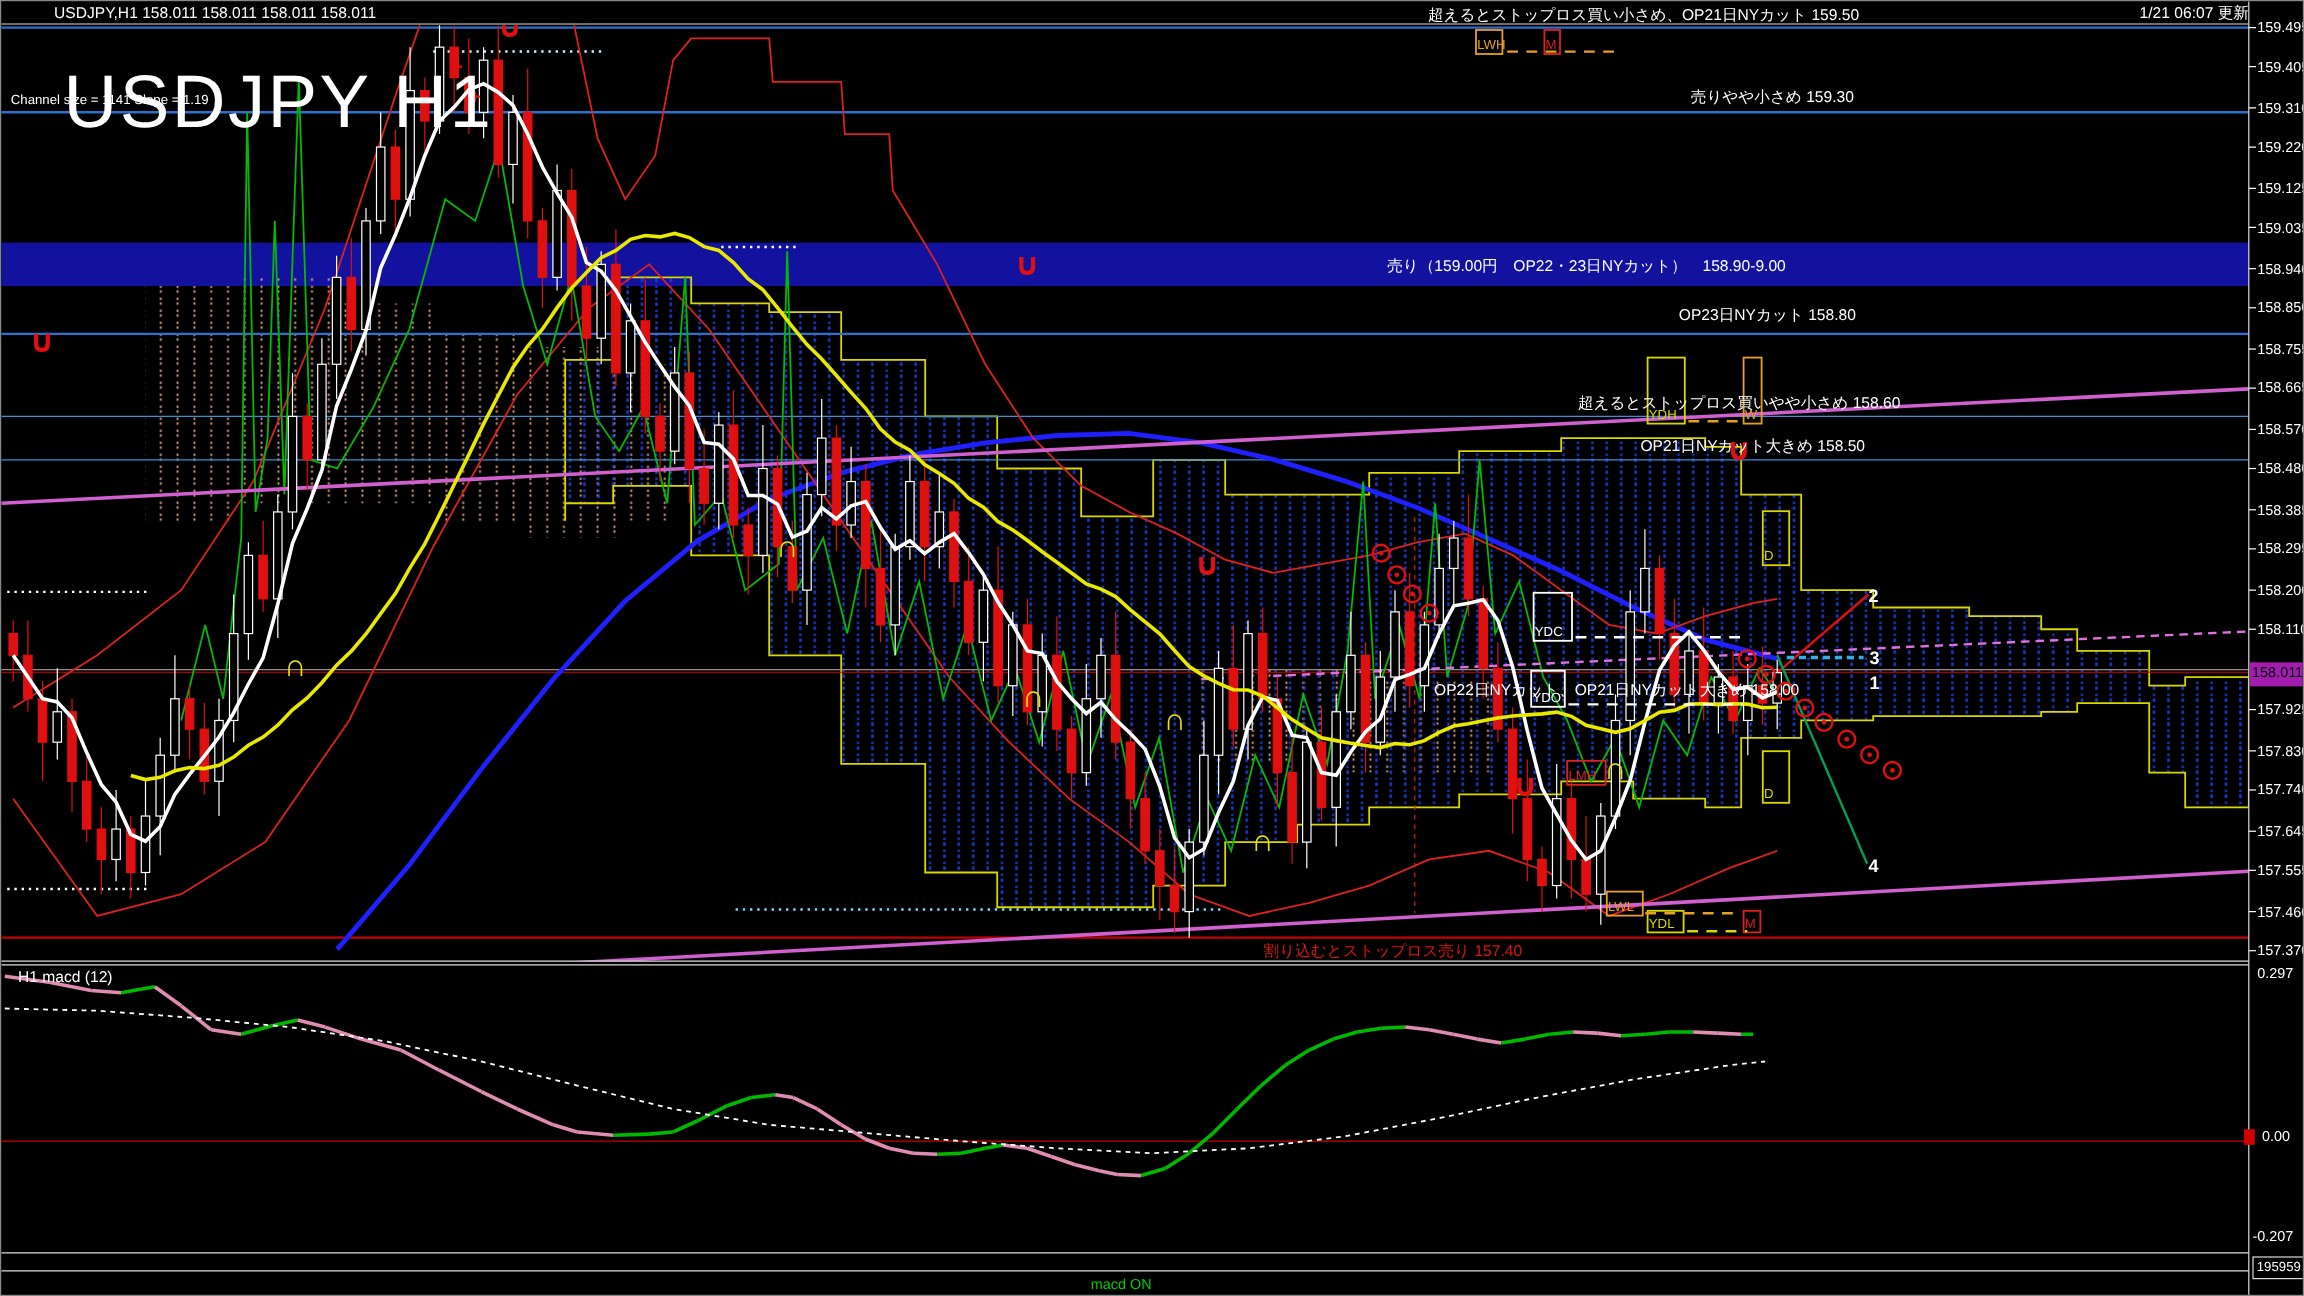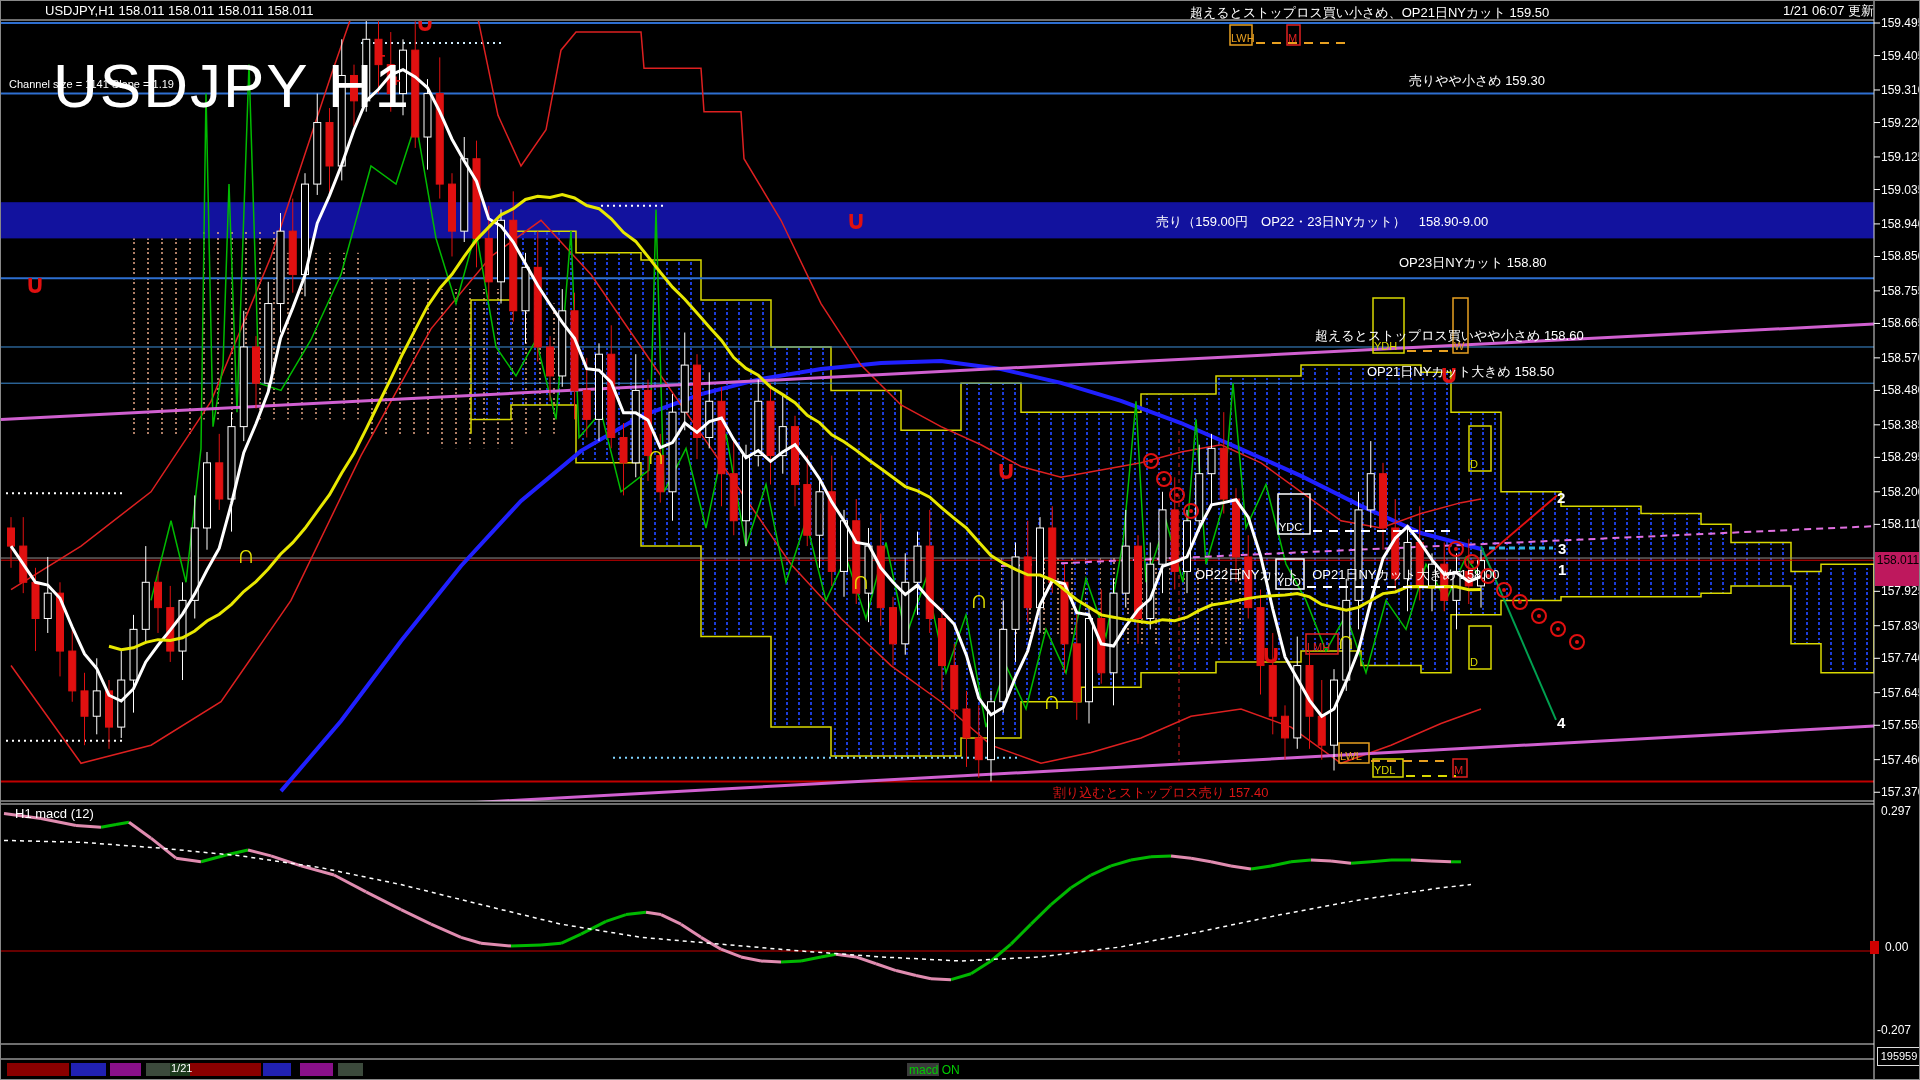--- a/index.html
+++ b/index.html
@@ -6,21 +6,21 @@
   #stage{position:relative;width:1920px;height:1080px;background:#000;overflow:hidden;
          font-family:"Liberation Sans","DejaVu Sans",sans-serif;border:1px solid #888;box-sizing:border-box;}
   .txt{position:absolute;white-space:nowrap;font-size:13px;color:#fff;line-height:14px;}
   #win-title{left:44px;top:3px;font-size:13px;}
   #channel-label{left:8px;top:76px;font-size:11px;}
   #watermark{left:52px;top:78px;font-size:62px;color:#ffffff;font-weight:400;letter-spacing:2px;}
   #update-time{left:1782px;top:3px;}
   #macd-label{left:14px;top:806px;font-size:13px;}
   svg{position:absolute;left:0;top:0;}
   .scale-label{position:absolute;left:1880px;font-size:12px;color:#fff;}
-  #price-tag{position:absolute;left:1874px;width:46px;height:34px;background:#be185d;color:#000;
+  #price-tag{position:absolute;left:1874px;width:46px;height:20px;background:#a21caf;color:#000;
              font-size:12px;text-align:center;line-height:16px;}
   #macd-zero-tag{position:absolute;left:1869px;width:9px;height:13px;background:#d00000;}
   #corner-box{position:absolute;left:1876px;top:1046px;width:42px;height:17px;border:1px solid #ddd;
               color:#fff;font-size:11px;text-align:center;line-height:17px;}
   #bottom-bar{position:absolute;left:1px;top:1062px;width:1871px;height:13px;background:#000;}
   .bar-seg{position:absolute;top:0;height:13px;}
   #bar-date{position:absolute;left:169px;top:-1px;font-size:11px;color:#fff;z-index:3;}
   #macd-on{position:absolute;left:908px;top:1062px;font-size:12px;color:#00cc00;z-index:3;}
   .anno{position:absolute;font-size:13px;white-space:nowrap;}
   .mbox-label{position:absolute;font-size:11px;white-space:nowrap;}
@@ -541,27 +541,14 @@
     </div>
 
   <div id="price-tag" style="top: 551.208px;">158.011</div>
 
   <div class="scale-label" id="macd-top" style="top:803px">0.297</div>
   <div class="scale-label" id="macd-zero" style="top:939px;left:1884px">0.00</div>
   <div id="macd-zero-tag" style="top:940px"></div>
   <div class="scale-label" id="macd-bottom" style="top:1022px;left:1876px">-0.207</div>
   <div id="corner-box">195959</div>
 
-  <div id="bottom-bar">
-    <span id="bar-date">1/21</span>
-  <div class="bar-seg" style="left: 5px; width: 62px; background: rgb(138, 0, 0);"></div>
-      <div class="bar-seg" style="left: 69px; width: 35px; background: rgb(33, 33, 178);"></div>
-      <div class="bar-seg" style="left: 108px; width: 31px; background: rgb(138, 16, 138);"></div>
-      <div class="bar-seg" style="left: 144px; width: 24px; background: rgb(60, 74, 60);"></div>
-      <div class="bar-seg" style="left: 168px; width: 20px; background: rgb(28, 58, 28);"></div>
-      <div class="bar-seg" style="left: 188px; width: 71px; background: rgb(138, 0, 0);"></div>
-      <div class="bar-seg" style="left: 261px; width: 28px; background: rgb(33, 33, 178);"></div>
-      <div class="bar-seg" style="left: 298px; width: 33px; background: rgb(138, 16, 138);"></div>
-      <div class="bar-seg" style="left: 336px; width: 25px; background: rgb(60, 74, 60);"></div>
-      <div class="bar-seg" style="left: 905px; width: 32px; background: rgb(58, 58, 58);"></div>
-    </div>
   <div id="macd-on">macd ON</div>
 </div>
 
 </body></html>

